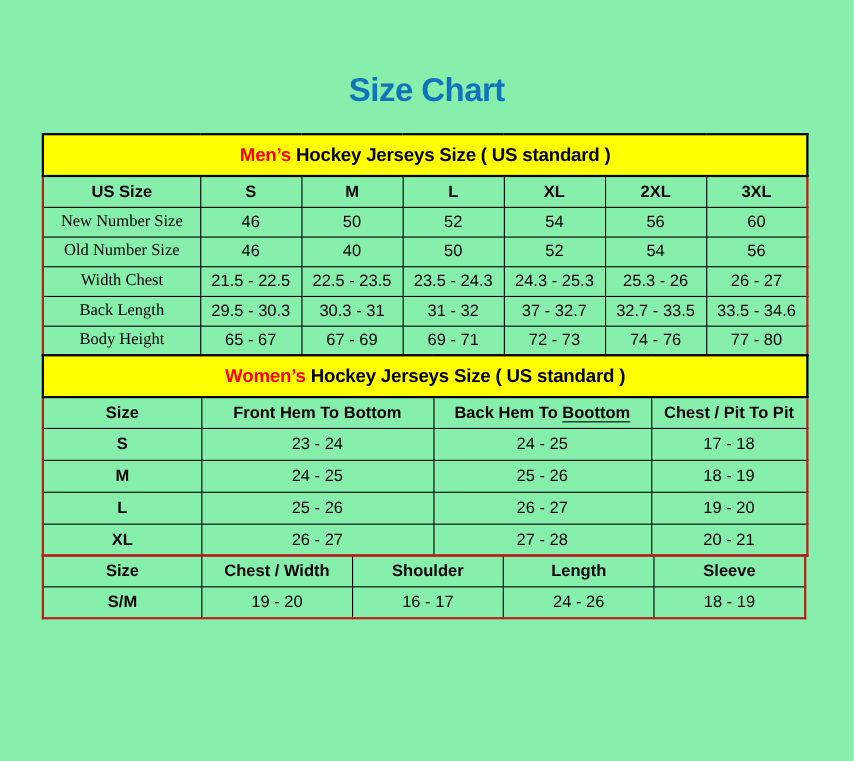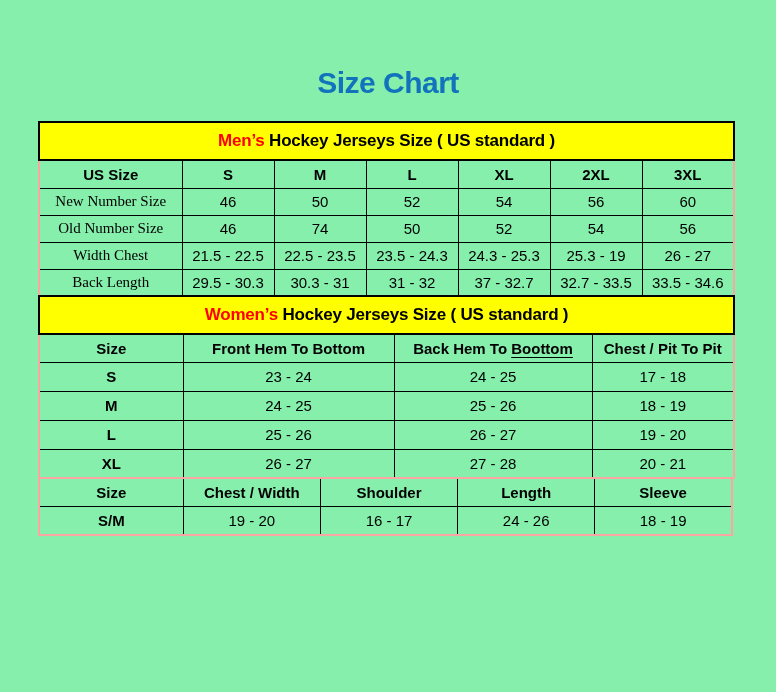--- a/index.html
+++ b/index.html
@@ -31,21 +31,21 @@
   .chart {
     position: absolute;
     left: 38px;
     top: 121px;
     width: 695px;
   }
   table.tbl {
     border-collapse: collapse;
     table-layout: fixed;
     width: 695px;
-    border: 2px solid #fca5a5;
+    border: 2px solid #b91c1c;
   }
   table.tbl:not(:first-child) {
     margin-top: -2px;
   }
   .tbl td, .tbl th {
     border: 1px solid #000000;
     text-align: center;
     vertical-align: middle;
     padding: 0 2px;
     color: #000000;
@@ -125,43 +125,52 @@
         <td class="val">46</td>
         <td class="val">50</td>
         <td class="val">52</td>
         <td class="val">54</td>
         <td class="val">56</td>
         <td class="val">60</td>
       </tr>
       <tr class="mens-row">
         <td class="rowlabel-plain">Old Number Size</td>
         <td class="val">46</td>
-        <td class="val">74</td>
+        <td class="val">40</td>
         <td class="val">50</td>
         <td class="val">52</td>
         <td class="val">54</td>
         <td class="val">56</td>
       </tr>
       <tr class="mens-row">
         <td class="rowlabel-plain">Width Chest</td>
         <td class="val">21.5 - 22.5</td>
         <td class="val">22.5 - 23.5</td>
         <td class="val">23.5 - 24.3</td>
         <td class="val">24.3 - 25.3</td>
-        <td class="val">25.3 - 19</td>
+        <td class="val">25.3 - 26</td>
         <td class="val">26 - 27</td>
       </tr>
       <tr class="mens-row">
         <td class="rowlabel-plain">Back Length</td>
         <td class="val">29.5 - 30.3</td>
         <td class="val">30.3 - 31</td>
         <td class="val">31 - 32</td>
         <td class="val">37 - 32.7</td>
         <td class="val">32.7 - 33.5</td>
         <td class="val">33.5 - 34.6</td>
+      </tr>
+      <tr class="mens-row">
+        <td class="rowlabel-plain">Body Height</td>
+        <td class="val">65 - 67</td>
+        <td class="val">67 - 69</td>
+        <td class="val">69 - 71</td>
+        <td class="val">72 - 73</td>
+        <td class="val">74 - 76</td>
+        <td class="val">77 - 80</td>
       </tr>
     </tbody>
       </table>
 
     <table class="tbl">
       <colgroup>
         <col class="w-size">
           <col class="w-front">
           <col class="w-back">
           <col class="w-chest">

